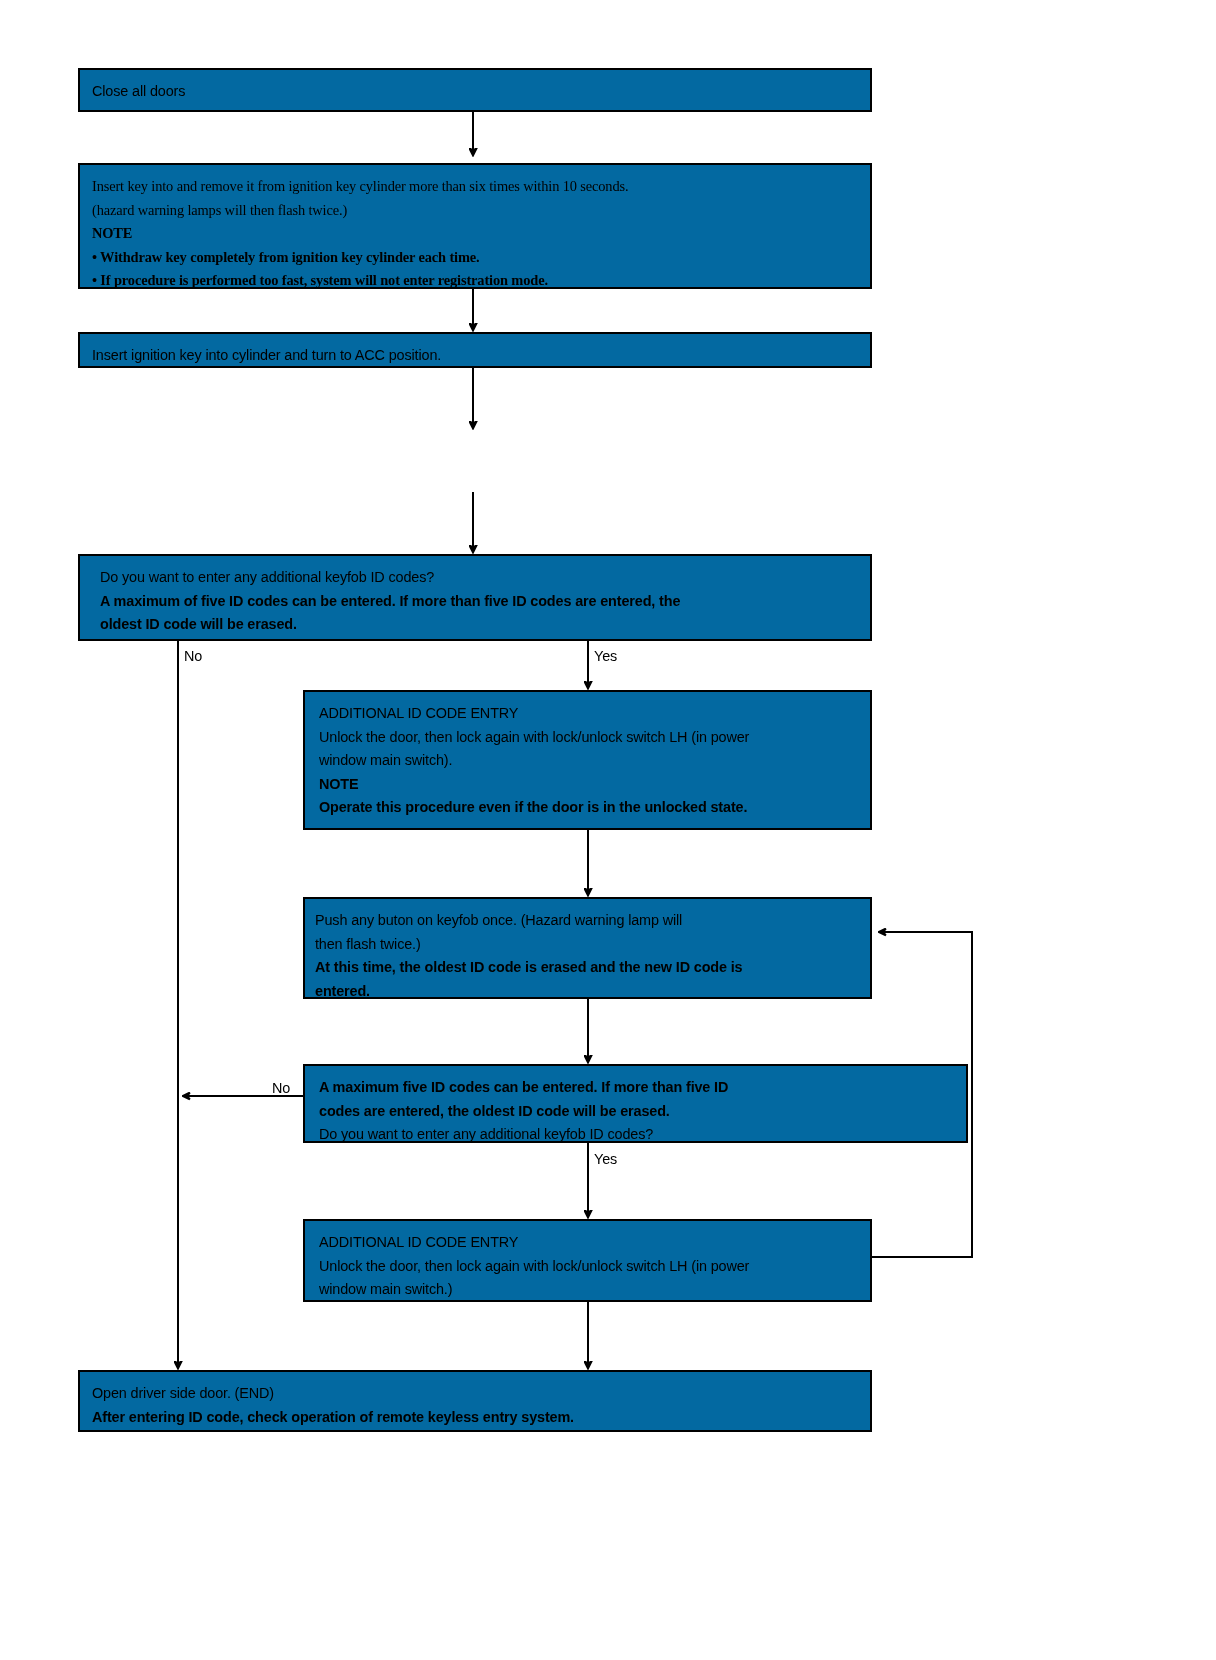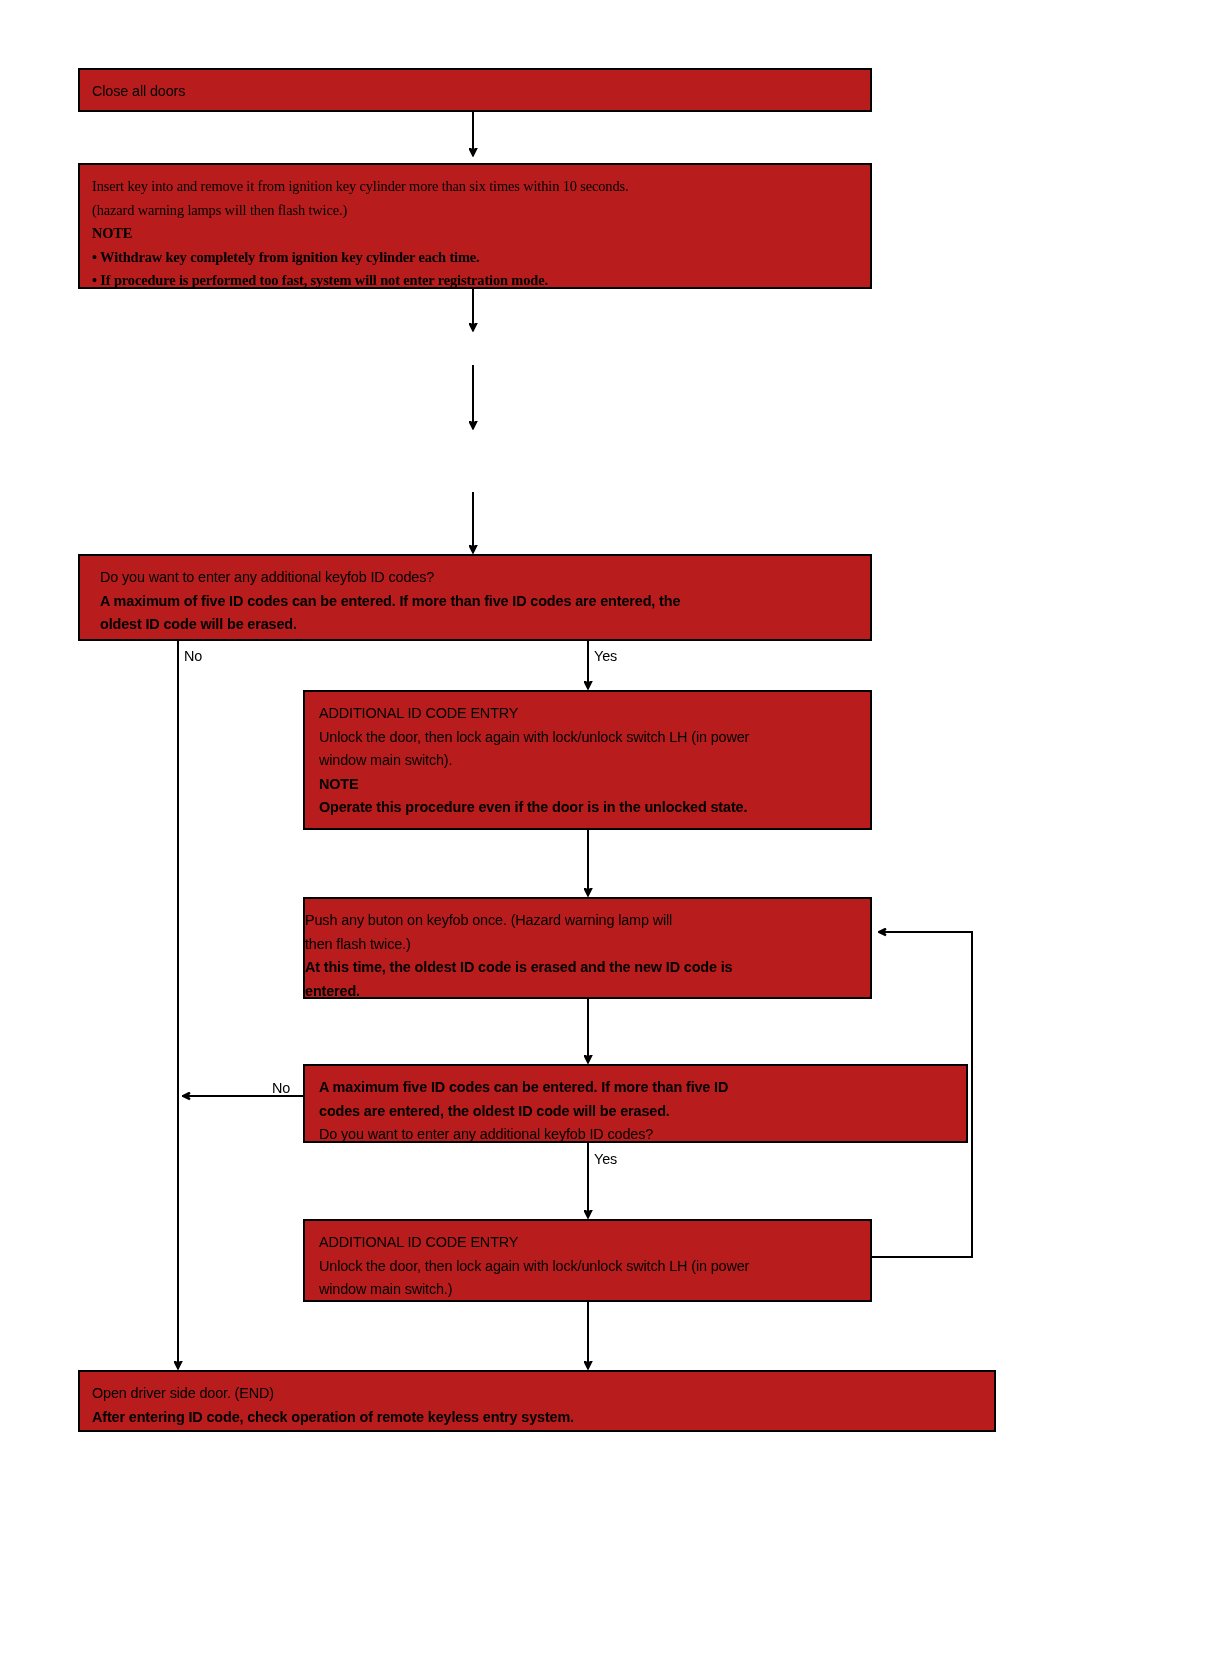--- a/index.html
+++ b/index.html
@@ -12,21 +12,21 @@
     width: 1216px;
     height: 1660px;
     background: #ffffff;
     font-family: "Liberation Sans", sans-serif;
     color: #000000;
     overflow: hidden;
   }
   .box {
     position: absolute;
     border: 2px solid #000000;
-    background: #b91c1c;
+    background: #0369a1;
     box-sizing: border-box;
     padding: 9px 12px 8px 12px;
   }
   .box .ln {
     display: block;
     font-size: 15.5px;
     line-height: 23.5px;
     letter-spacing: -0.15px;
     white-space: nowrap;
     transform: scaleX(0.93);
@@ -107,40 +107,43 @@
   </div>
 
   <div class="box" style="left:78px; top:163px; width:794px; height:126px;font-family:Liberation Serif, serif;">
     <span class="ln">Insert key into and remove it from ignition key cylinder more than six times within 10 seconds.</span>
     <span class="ln">(hazard warning lamps will then flash twice.)</span>
     <span class="ln b">NOTE</span>
     <span class="ln b">• Withdraw key completely from ignition key cylinder each time.</span>
     <span class="ln b">• If procedure is performed too fast, system will not enter registration mode.</span>
   </div>
 
+  <div class="box" style="left:78px; top:332px; width:794px; height:36px;">
+    <span class="ln">Insert ignition key into cylinder and turn to ACC position.</span>
+  </div>
 
 
   <div class="box" style="left:78px; top:554px; width:794px; height:87px; padding-left:20px;">
     <span class="ln">Do you want to enter any additional keyfob ID codes?</span>
     <span class="ln b">A maximum of five ID codes can be entered. If more than five ID codes are entered, the</span>
     <span class="ln b">oldest ID code will be erased.</span>
   </div>
 
   <div class="edge-label" style="left:184px; top:647px;">No</div>
   <div class="edge-label" style="left:594px; top:647px;">Yes</div>
 
   <div class="box" style="left:303px; top:690px; width:569px; height:140px; padding-left:14px;">
     <span class="ln">ADDITIONAL ID CODE ENTRY</span>
     <span class="ln">Unlock the door, then lock again with lock/unlock switch LH (in power</span>
     <span class="ln">window main switch).</span>
     <span class="ln b">NOTE</span>
     <span class="ln b">Operate this procedure even if the door is in the unlocked state.</span>
   </div>
 
-  <div class="box" style="left:303px; top:897px; width:569px; height:102px; padding-left:0;">
+  <div class="box" style="left:303px; top:897px; width:569px; height:102px; padding-left:10px;">
     <span class="ln">Push any buton on keyfob once. (Hazard warning lamp will</span>
     <span class="ln">then flash twice.)</span>
     <span class="ln b">At this time, the oldest ID code is erased and the new ID code is</span>
     <span class="ln b">entered.</span>
   </div>
 
   <div class="box" style="left:303px; top:1064px; width:665px; height:79px; padding-left:14px;">
     <span class="ln b">A maximum five ID codes can be entered. If more than five ID</span>
     <span class="ln b">codes are entered, the oldest ID code will be erased.</span>
     <span class="ln">Do you want to enter any additional keyfob ID codes?</span>
@@ -148,18 +151,18 @@
 
   <div class="edge-label" style="left:272px; top:1079px;">No</div>
   <div class="edge-label" style="left:594px; top:1150px;">Yes</div>
 
   <div class="box" style="left:303px; top:1219px; width:569px; height:83px; padding-left:14px;">
     <span class="ln">ADDITIONAL ID CODE ENTRY</span>
     <span class="ln">Unlock the door, then lock again with lock/unlock switch LH (in power</span>
     <span class="ln">window main switch.)</span>
   </div>
 
-  <div class="box" style="left:78px; top:1370px; width:918px; height:62px;">
+  <div class="box" style="left:78px; top:1370px; width:794px; height:62px;">
     <span class="ln">Open driver side door. (END)</span>
     <span class="ln b">After entering ID code, check operation of remote keyless entry system.</span>
   </div>
 
 </div>
 
 </body></html>

